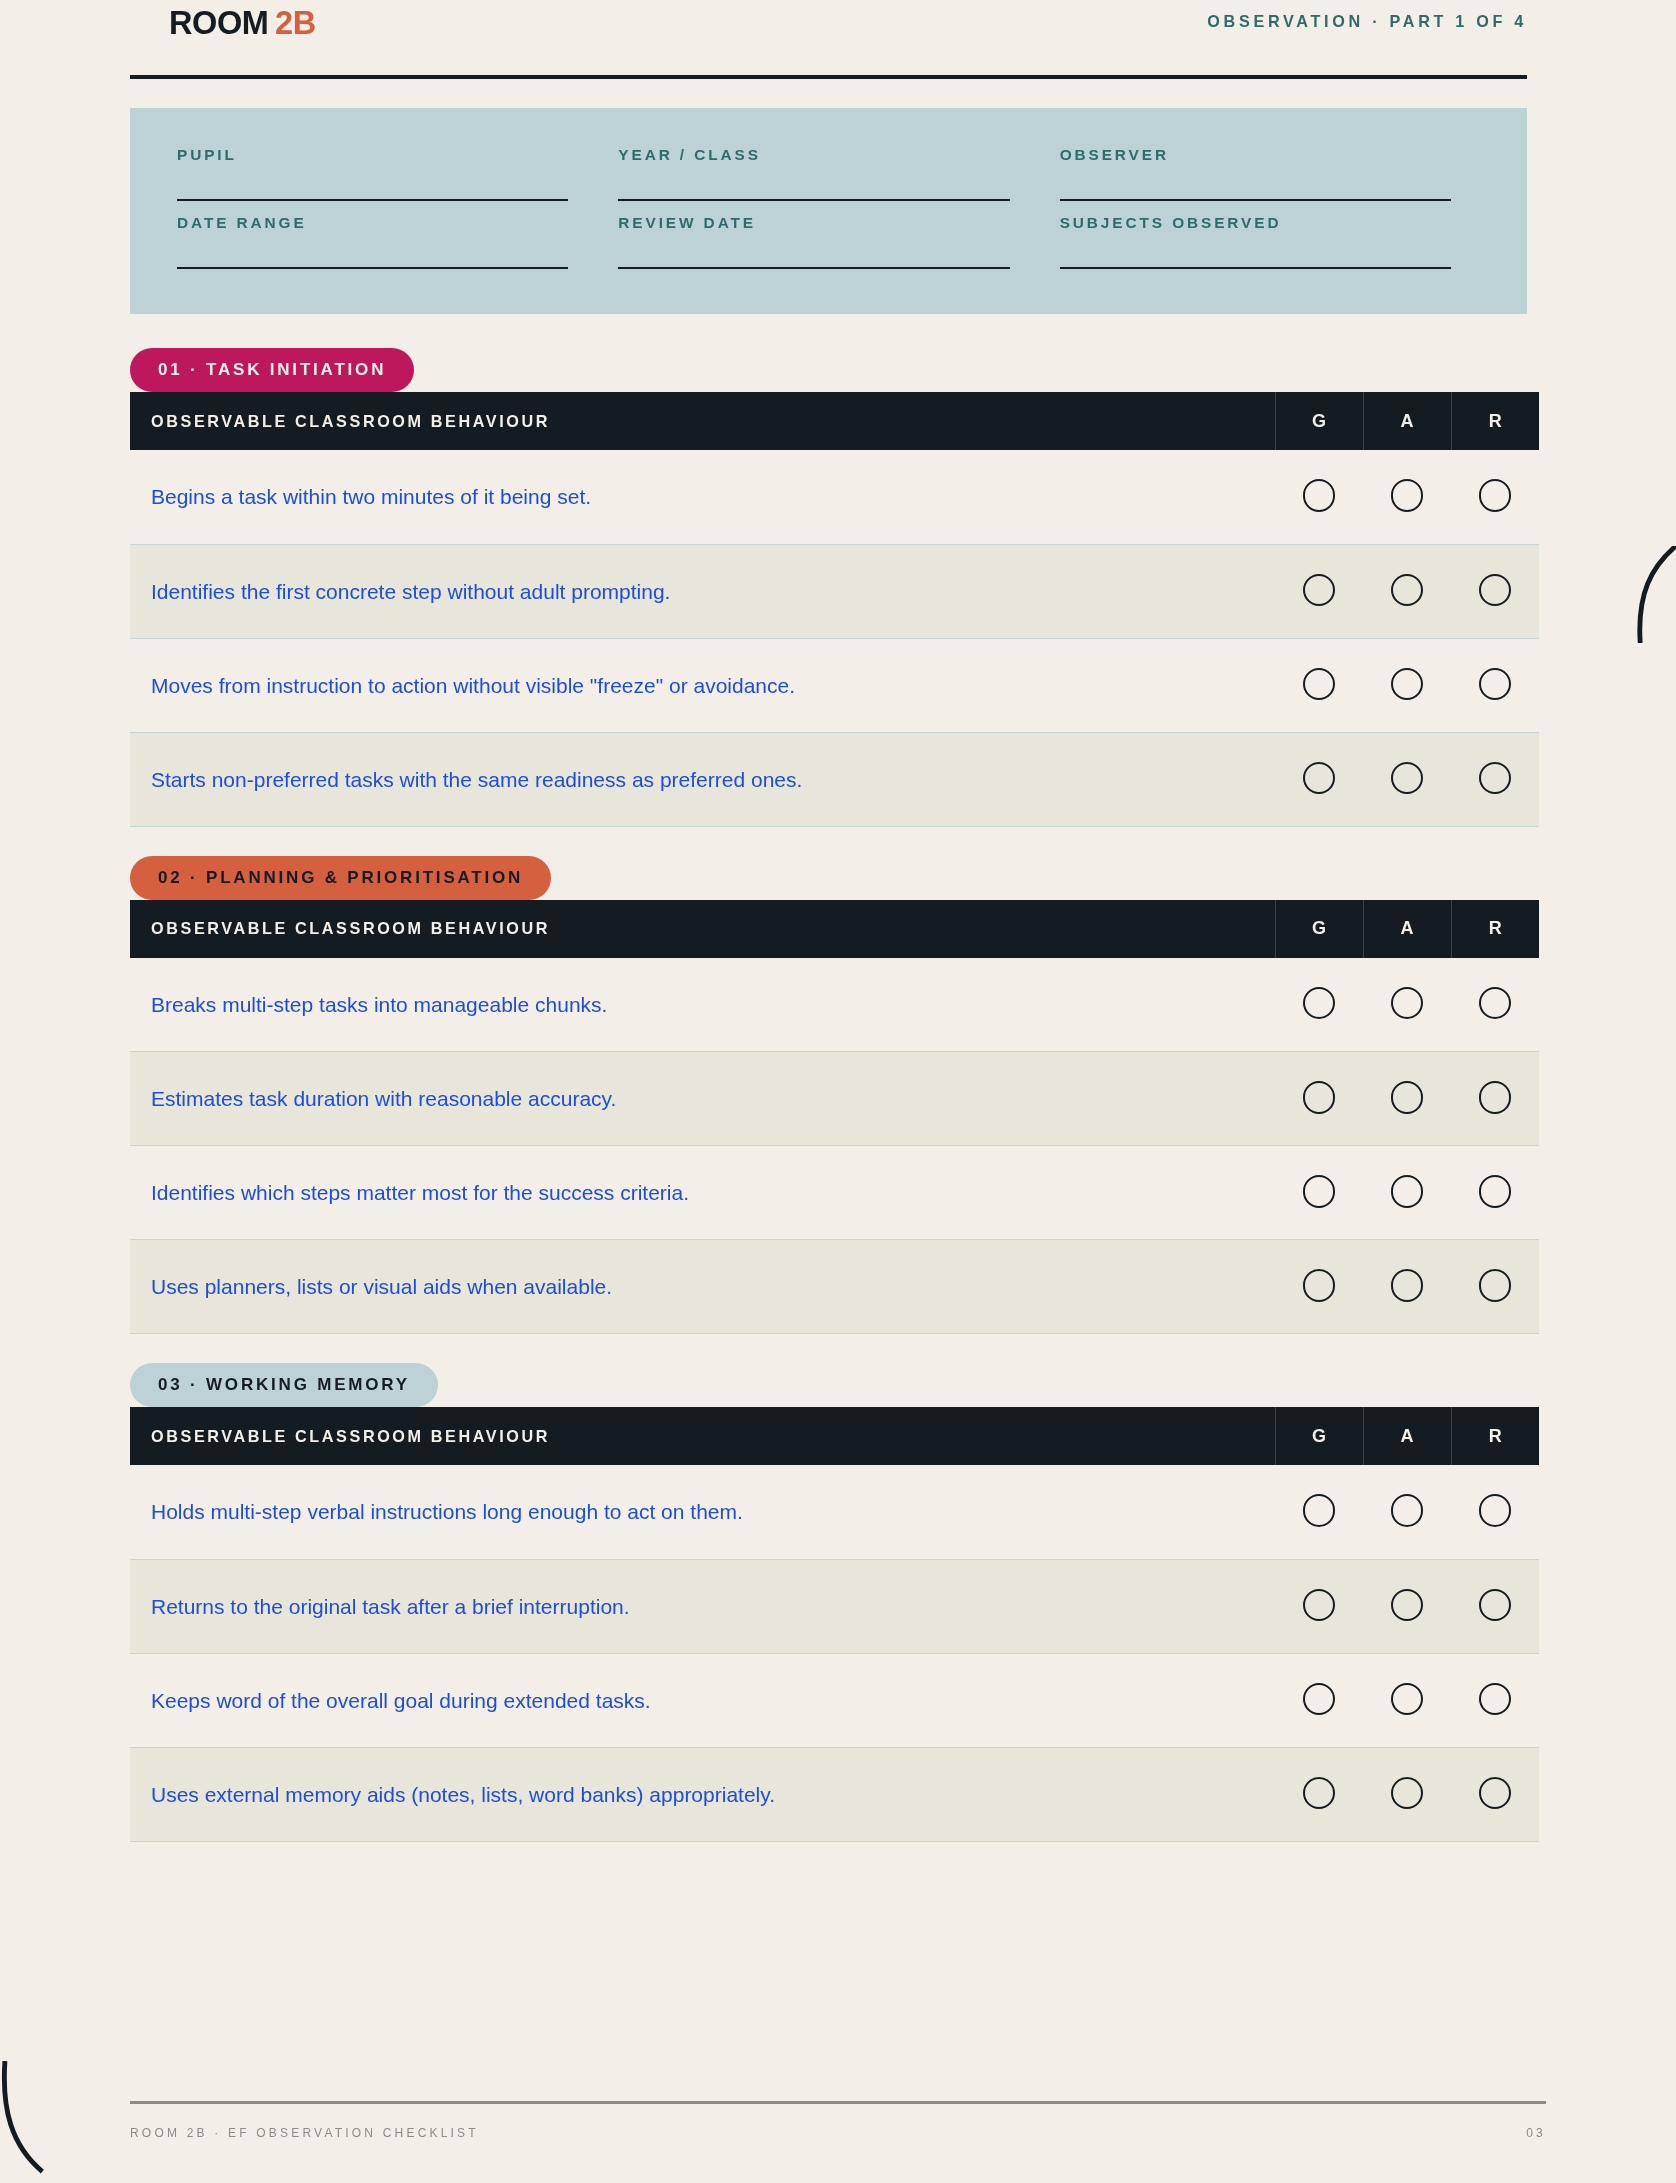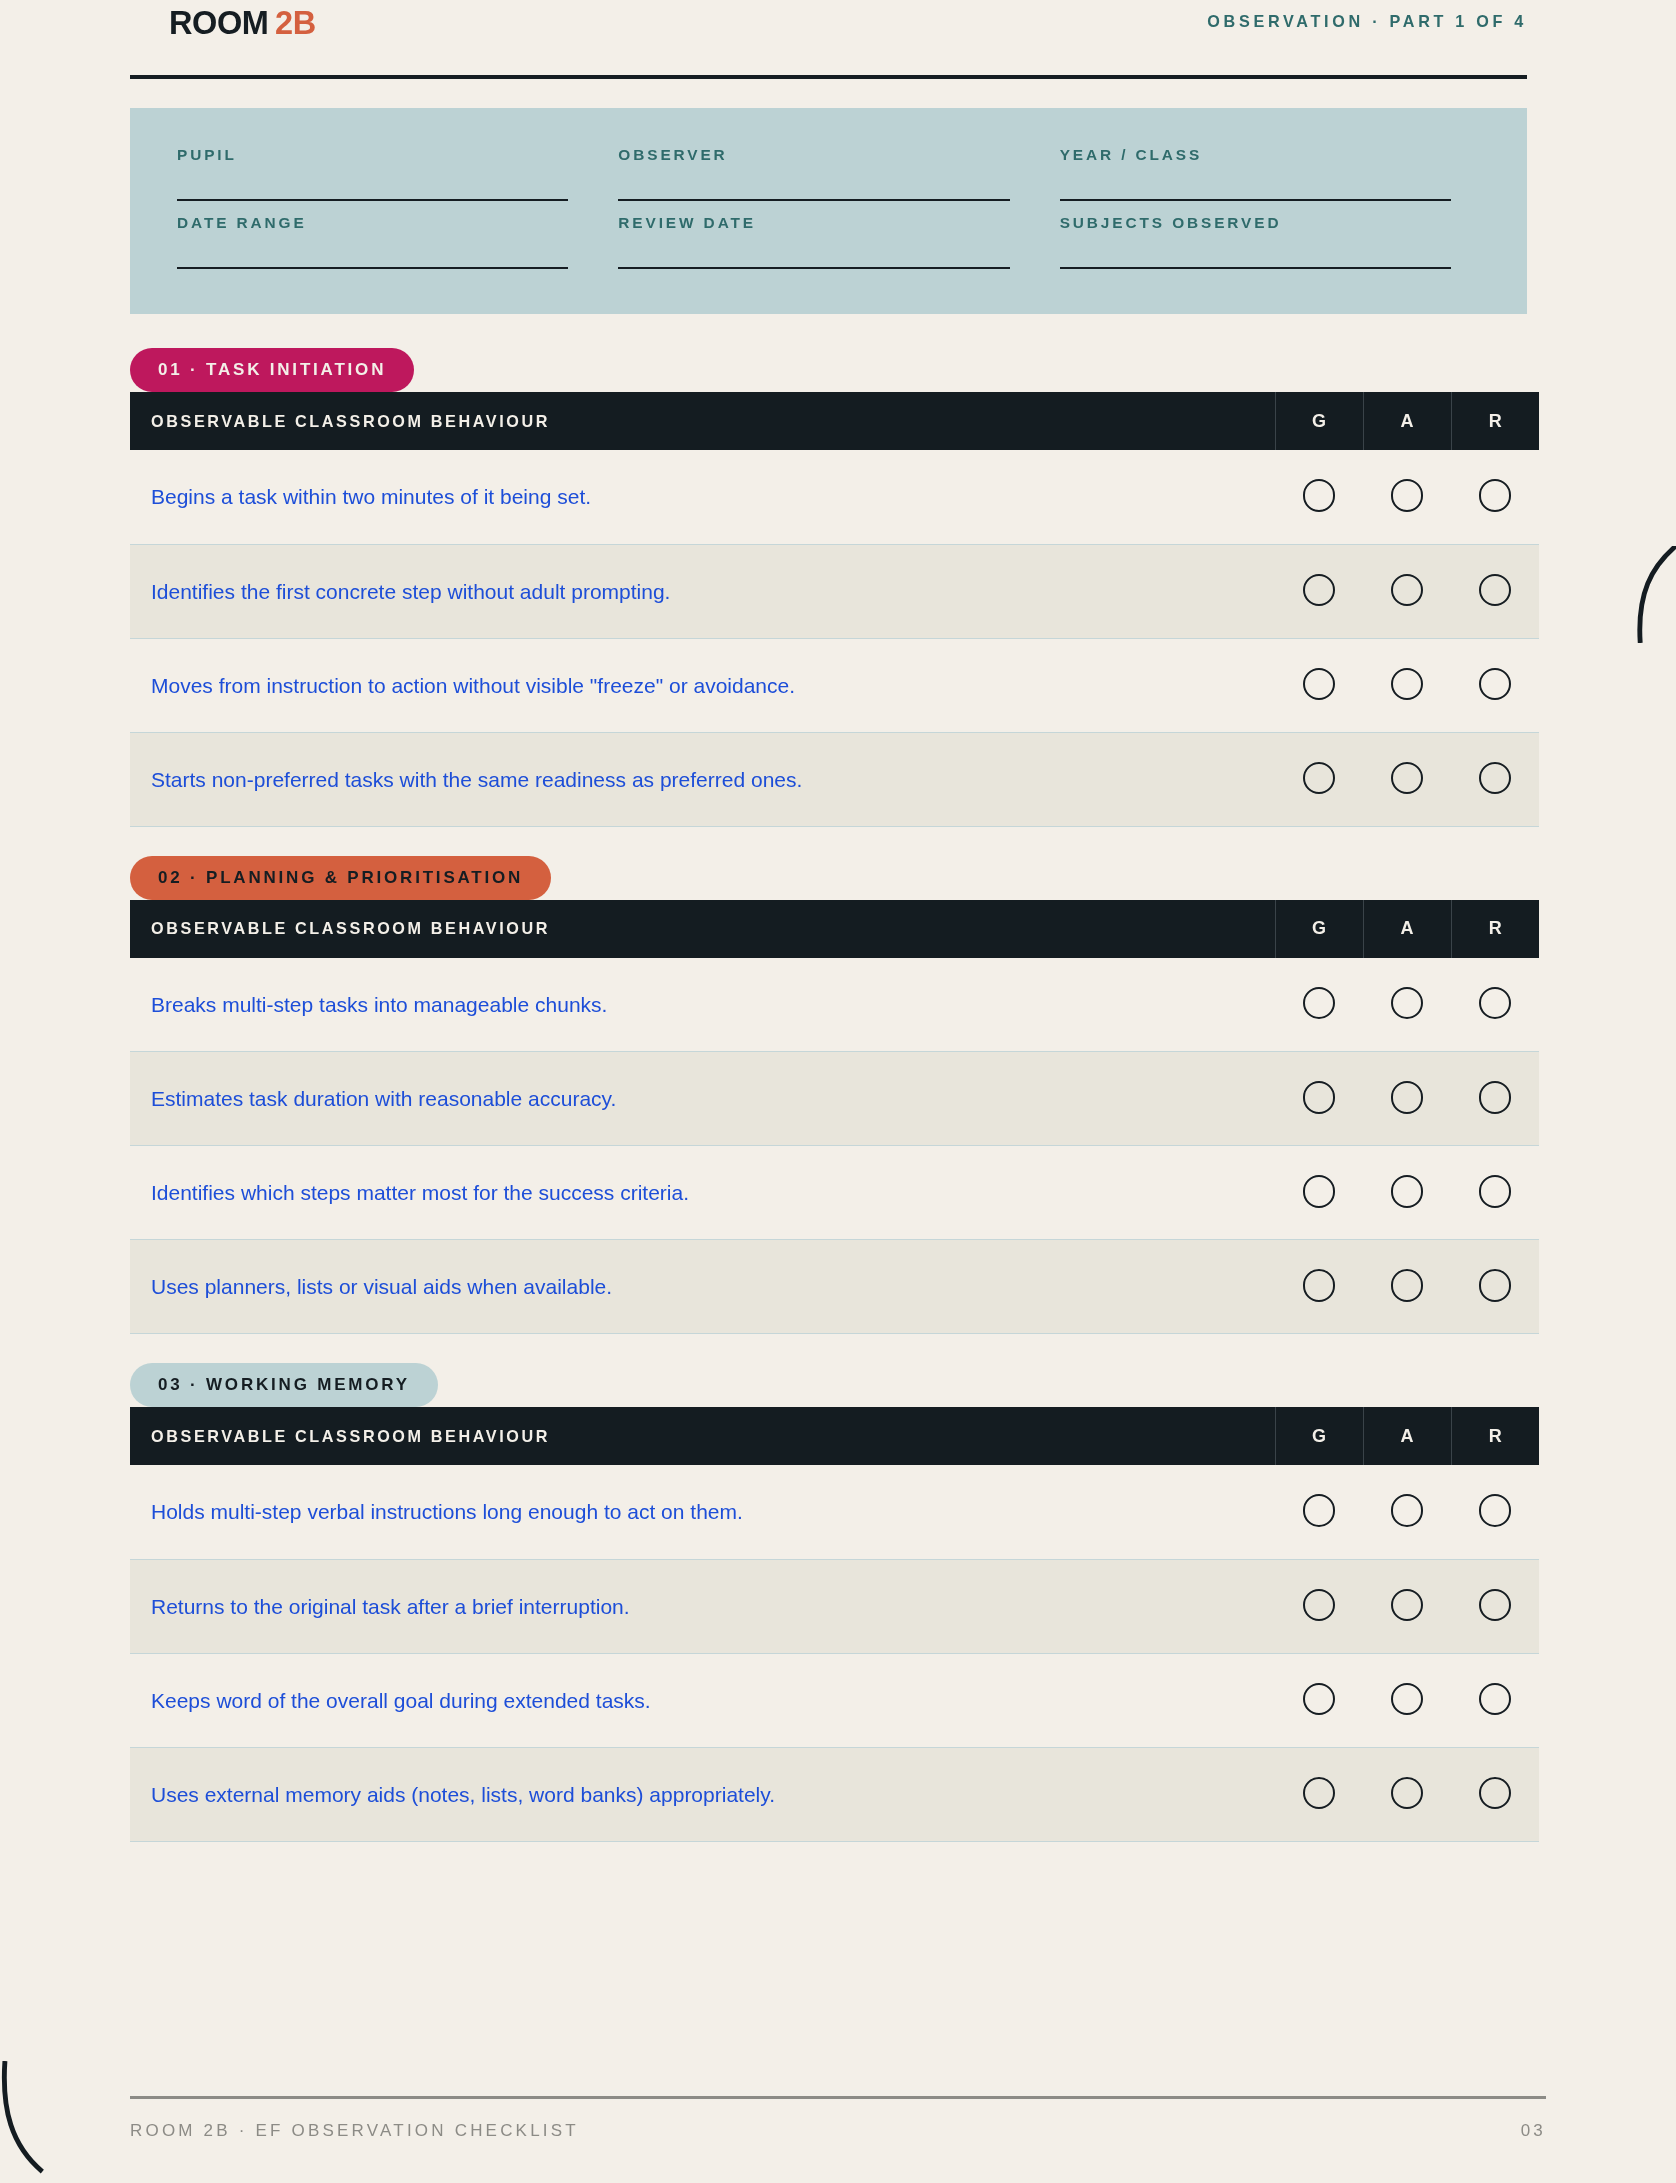--- a/index.html
+++ b/index.html
@@ -191,21 +191,21 @@
     width: 100%;
   }
   .footer-row {
     margin-top: 23px;
     display: flex;
     justify-content: space-between;
     align-items: baseline;
   }
   .footer-text, .footer-page {
     color: #8c8b86;
-    font-size: 17px;
+    font-size: 12px;
     font-weight: 400;
     letter-spacing: 3.2px;
     line-height: 1;
     white-space: nowrap;
   }
 </style>
 </head>
 <body>
 
 <div class="page">
@@ -229,26 +229,26 @@
     <div class="rule-top"></div>
 
     <div class="meta-card">
 
       <div class="meta-field">
         <div class="meta-label">PUPIL</div>
         <div class="meta-line"></div>
       </div>
 
       <div class="meta-field">
+        <div class="meta-label">YEAR / CLASS</div>
+        <div class="meta-line"></div>
+      </div>
+
+      <div class="meta-field">
         <div class="meta-label">OBSERVER</div>
-        <div class="meta-line"></div>
-      </div>
-
-      <div class="meta-field">
-        <div class="meta-label">YEAR / CLASS</div>
         <div class="meta-line"></div>
       </div>
 
       <div class="meta-field">
         <div class="meta-label">DATE RANGE</div>
         <div class="meta-line"></div>
       </div>
 
       <div class="meta-field">
         <div class="meta-label">REVIEW DATE</div>

